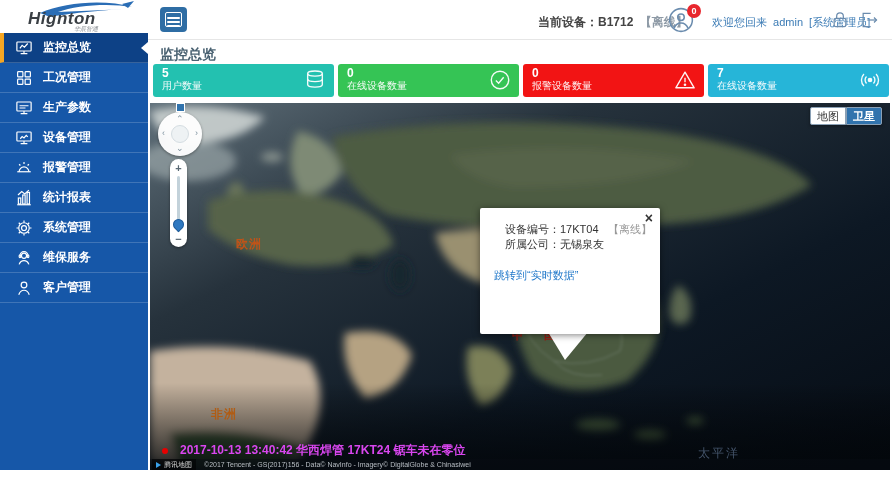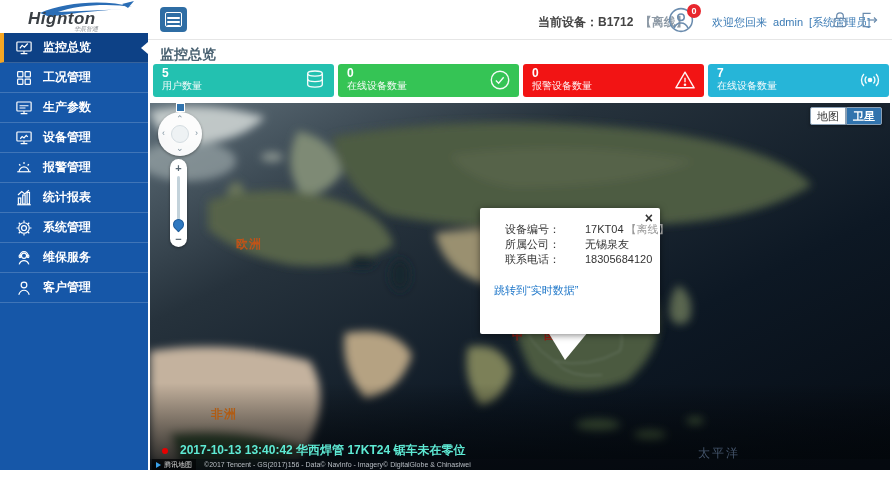--- a/index.html
+++ b/index.html
@@ -75,28 +75,28 @@
   .zp-plus{top:3px;} .zp-minus{bottom:2px;}
   .ztrack{position:absolute;left:7px;top:17px;width:3px;height:56px;background:#c3d2da;border-radius:2px;}
   .zthumb{position:absolute;left:3px;top:60px;width:11px;height:11px;border-radius:50% 50% 50% 0;
           transform:rotate(-45deg);background:#2e78c0;border:1px solid #1d5a99;cursor:pointer;}
   
   .popup{position:absolute;left:330px;top:105px;width:180px;height:126px;background:#fff;border-radius:2px;
          box-shadow:0 1px 7px rgba(0,0,0,.5);padding:14px 8px 8px 8px;z-index:3;}
   .popup .close{position:absolute;right:7px;top:3px;font-size:14px;font-weight:bold;color:#333;cursor:pointer;line-height:14px;}
   .prow{display:flex;font-size:11px;color:#333;line-height:15px;}
   .prow .pl{width:72px;text-align:right;flex:none;}
-  .prow .pv{flex:auto;margin-left:25px;}
+  .prow .pv{flex:auto;}
   .prow .px{color:#999;flex:none;margin-left:2px;}
   .plink{margin-top:16px;margin-left:6px;font-size:11px;color:#2279ca;cursor:pointer;display:inline-block;}
   .tail{position:absolute;left:394px;top:229px;width:48px;height:30px;z-index:2;}
   
   .alarm{position:absolute;left:12px;top:339px;display:flex;align-items:center;z-index:2;}
   .alarm .dot{width:6px;height:6px;border-radius:50%;background:#e60000;margin-right:12px;flex:none;}
-  .alarm .atext{font-size:12px;font-weight:bold;color:#5eead4;white-space:nowrap;}
+  .alarm .atext{font-size:12px;font-weight:bold;color:#d946ef;white-space:nowrap;}
   .attrib{position:absolute;left:0;bottom:0;width:100%;height:11px;background:rgba(8,14,20,.45);
           display:flex;align-items:center;z-index:2;}
   .attrib .chip{display:flex;align-items:center;background:rgba(0,0,0,.55);height:11px;padding:0 4px;margin-left:2px;}
   .attrib .tri{width:0;height:0;border-top:3px solid transparent;border-bottom:3px solid transparent;
                border-left:5px solid #3aa0e8;margin-right:3px;}
   .attrib .chip span{font-size:7px;color:#ddd;}
   .attrib .ctext{font-size:7px;color:#b8bec4;margin-left:8px;white-space:nowrap;}
 </style>
 </head>
 <body>
@@ -379,24 +379,20 @@
         <span class="close">×</span>
         <div class="prow">
           <span class="pl">设备编号：</span>
           <span class="pv">17KT04</span>
           <span class="px">【离线】</span>
         </div>
         <div class="prow">
           <span class="pl">所属公司：</span>
           <span class="pv">无锡泉友</span>
         </div>
-        <div class="prow">
-          <span class="pl">联系电话：</span>
-          <span class="pv">18305684120</span>
-        </div>
         <span class="plink">跳转到“实时数据”</span>
       </div>
       <svg class="tail" viewBox="0 0 48 30">
         <polygon points="4,0 44,0 21,28" fill="#ffffff"></polygon>
       </svg>
 
       <div class="alarm">
         <span class="dot"></span>
         <span class="atext">2017-10-13 13:40:42 华西焊管 17KT24 锯车未在零位</span>
       </div>

